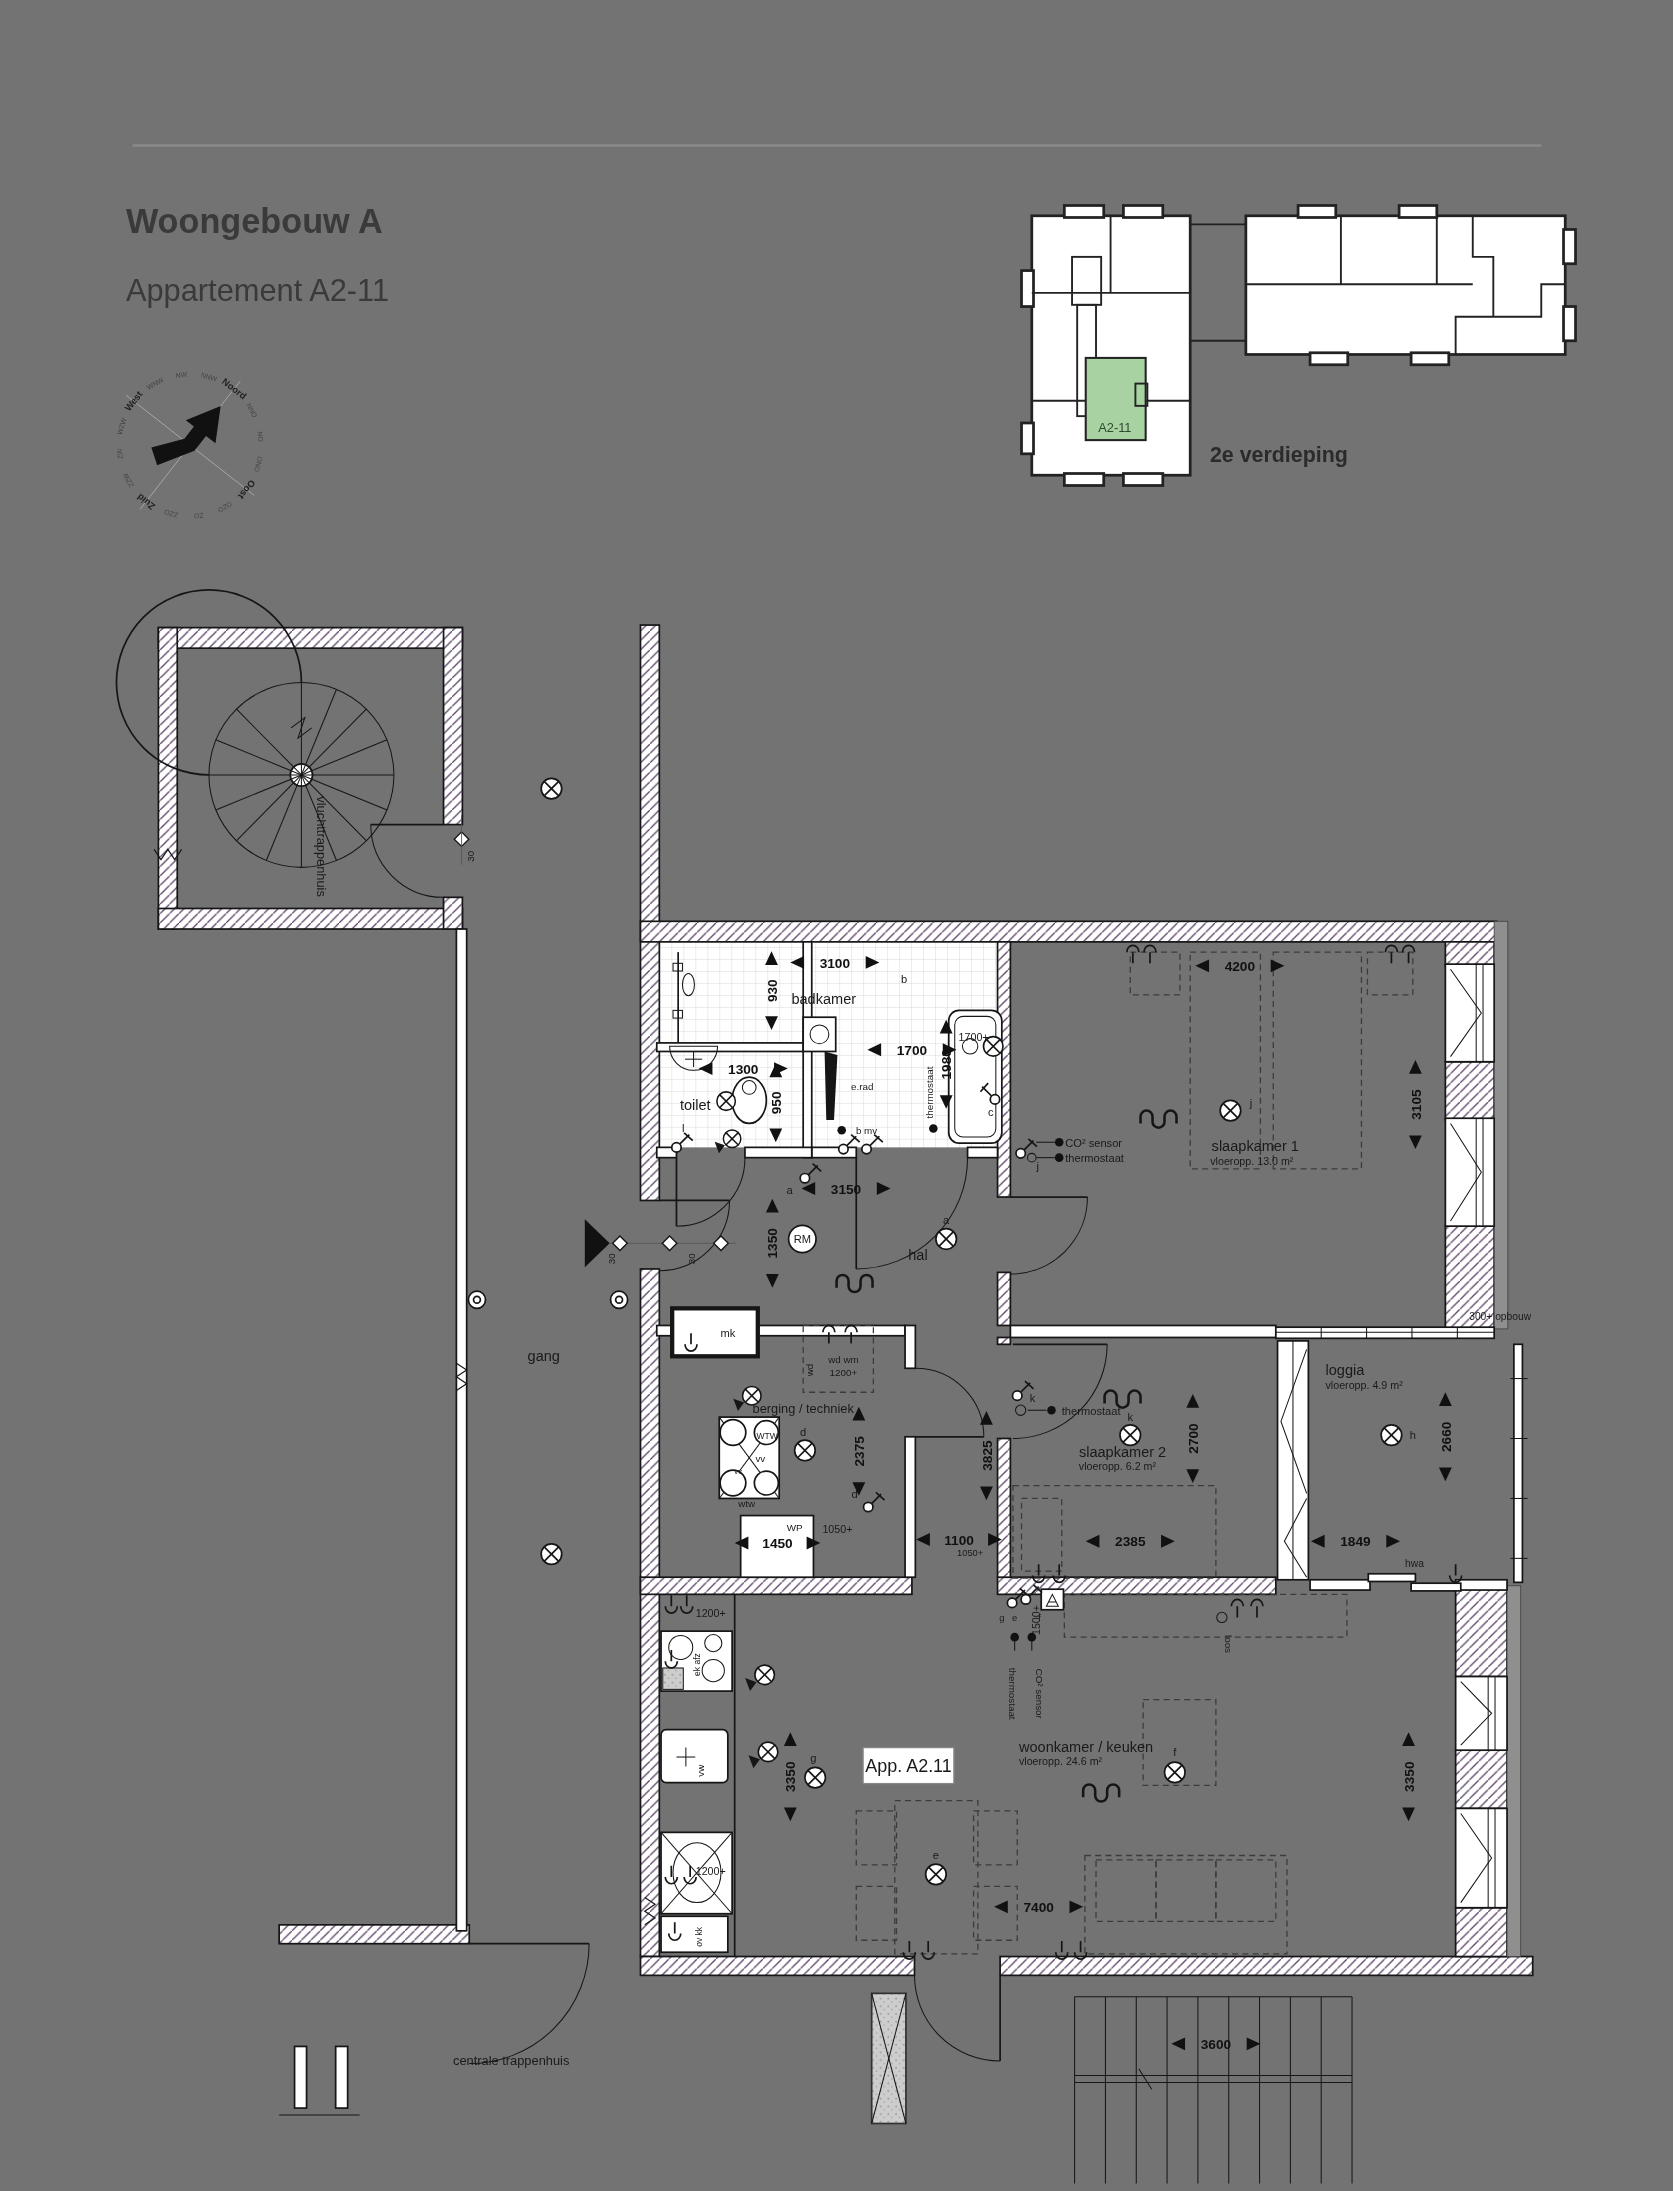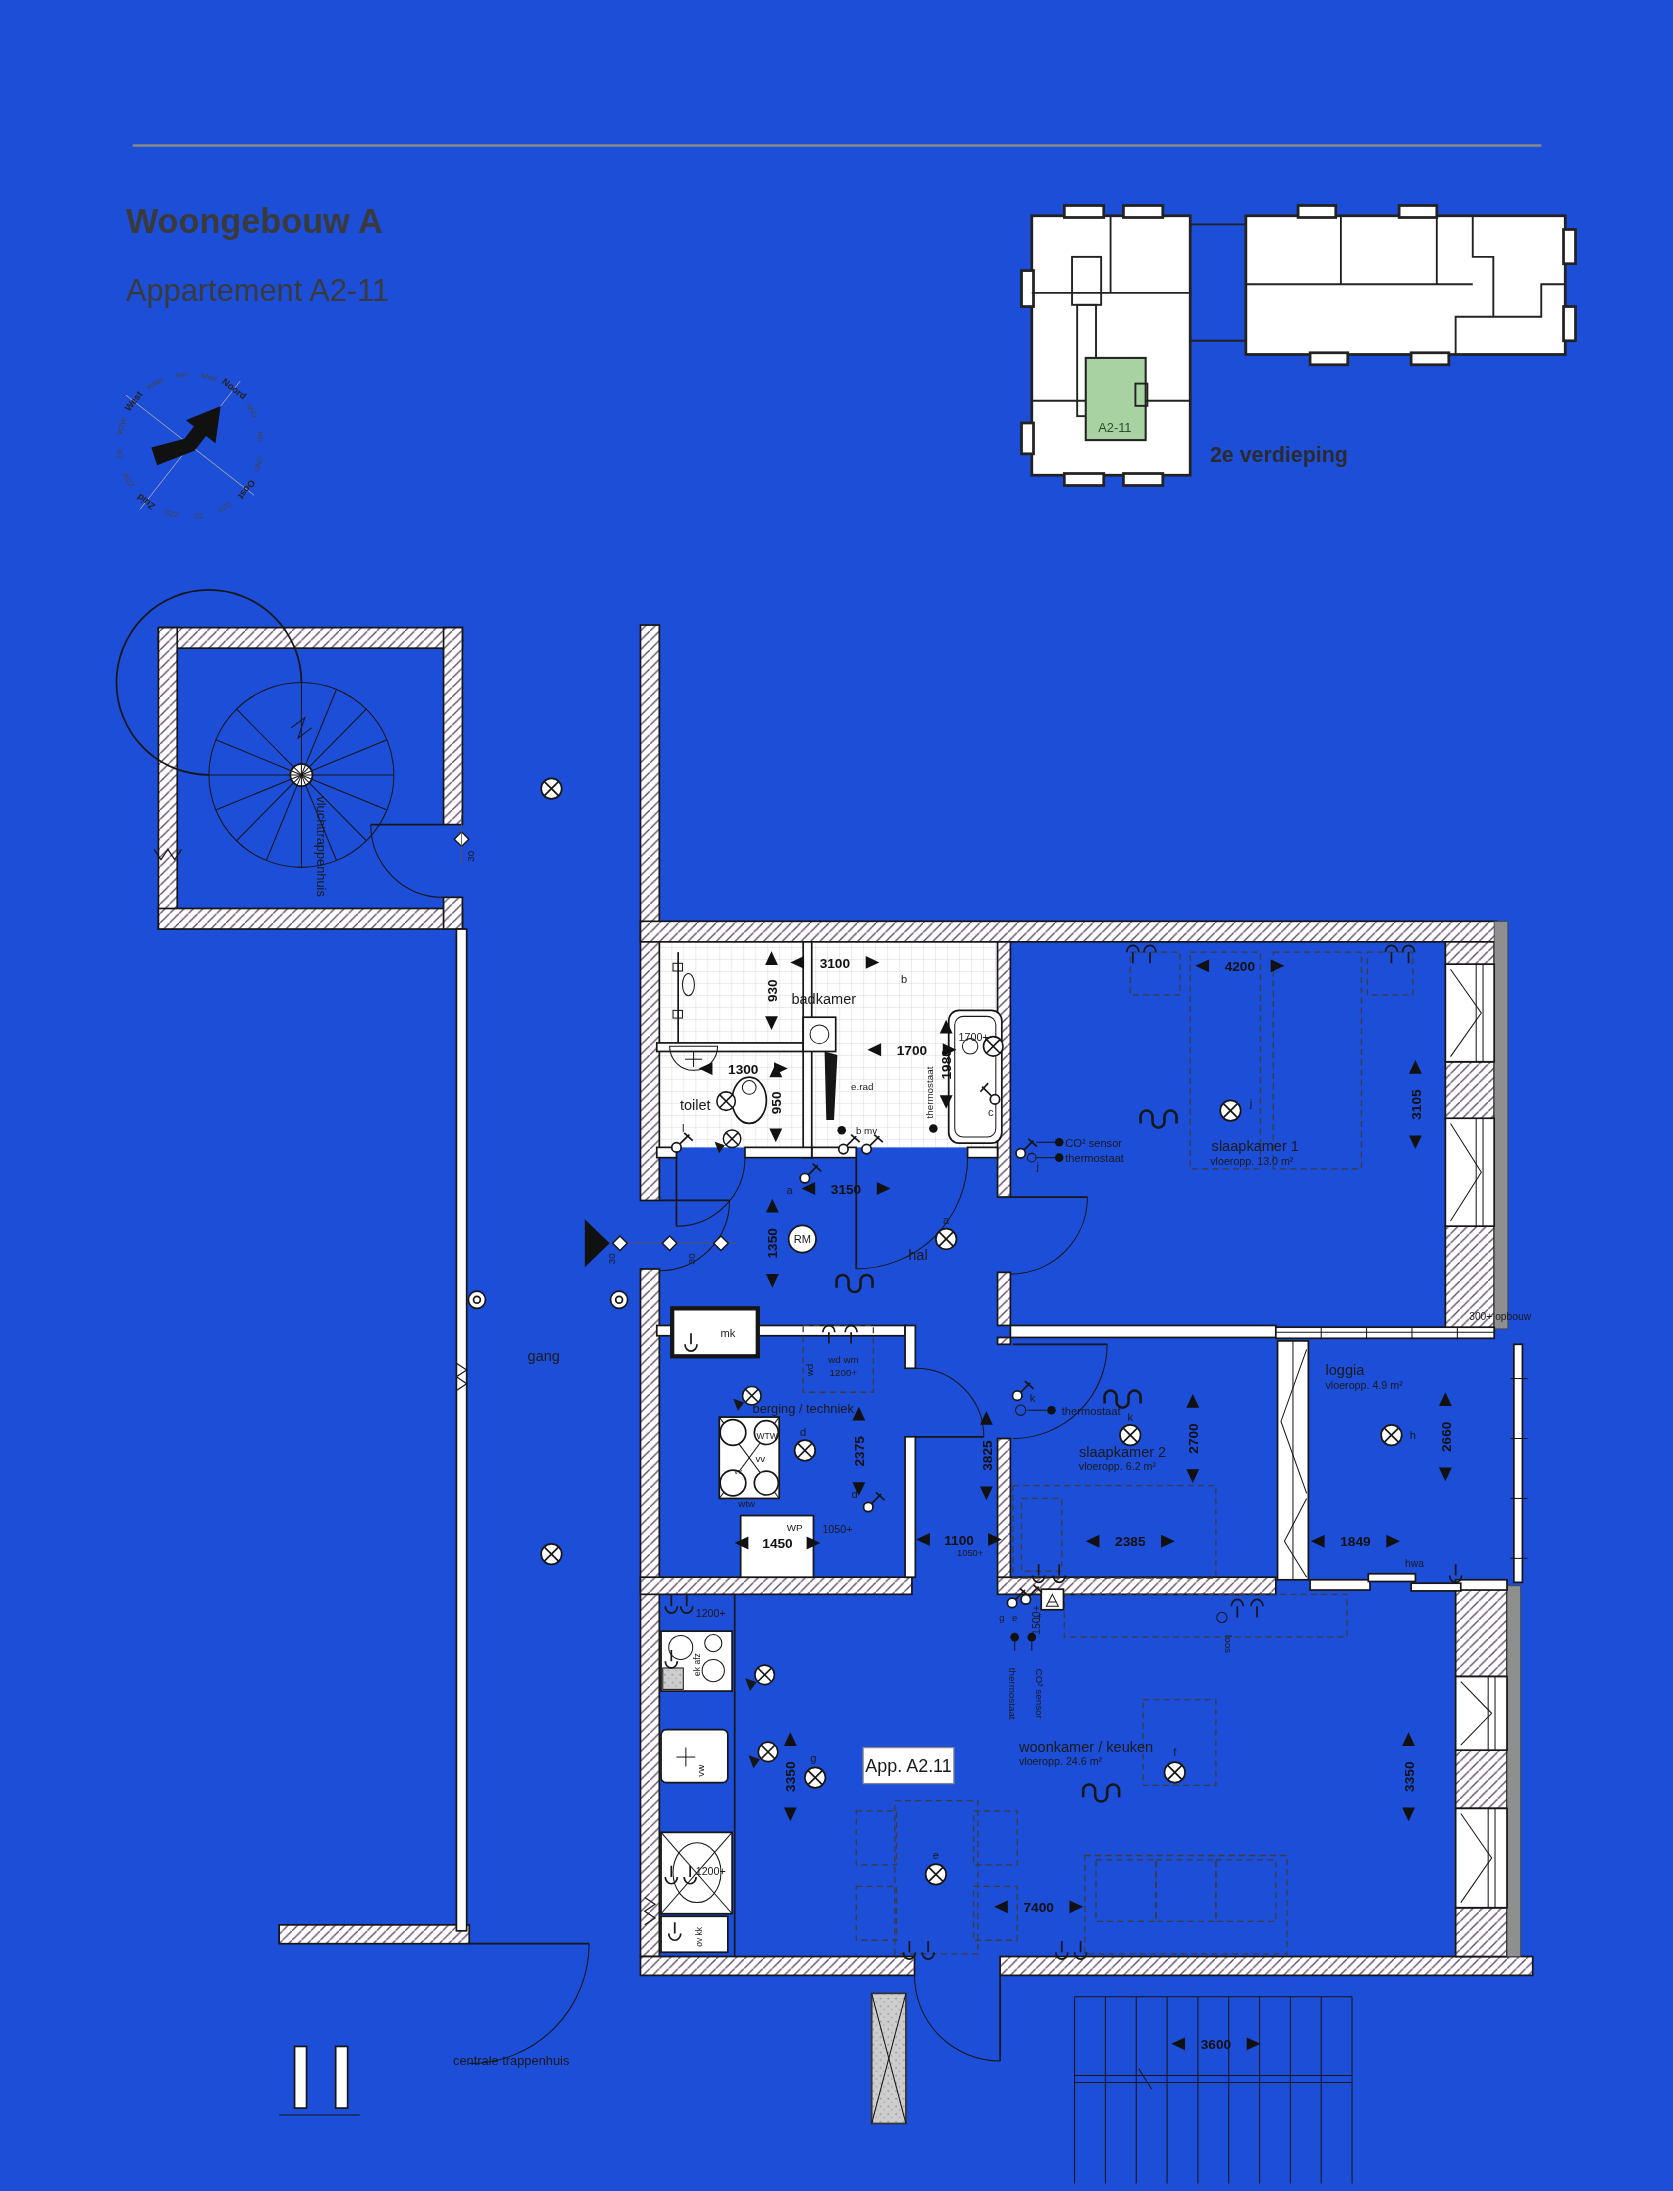--- a/index.html
+++ b/index.html
@@ -1,16 +1,16 @@
 <!DOCTYPE html>
 <html style="font-size:13.7px"><head>
 <meta charset="utf-8">
 <style>
   html,body{margin:0;padding:0;background:#fff;}
-  #page{position:relative;width:1674px;height:2192px;background:#1d4ed8;overflow:hidden;}
+  #page{position:relative;width:1674px;height:2192px;background:#737373;overflow:hidden;}
   svg{position:absolute;left:0;top:0;}
   text{font-family:"Liberation Sans",sans-serif;fill:#1a1a1a;}
   .title{font:700 40px "Liberation Sans",sans-serif;fill:#3a3a3a;}
   .subtitle{font:400 36px "Liberation Sans",sans-serif;fill:#3a3a3a;}
   .floorlbl{font:700 25px "Liberation Sans",sans-serif;fill:#2b2b2b;}
   .unitlbl{font:400 15px "Liberation Sans",sans-serif;fill:#2f4a2f;text-anchor:middle;}
   .cmain{font:700 11px "Liberation Sans",sans-serif;fill:#222;}
   .csub{font:400 8px "Liberation Sans",sans-serif;fill:#444;}
   .rl{font:400 17px "Liberation Sans",sans-serif;text-anchor:middle;}
   .ra{font:400 12.5px "Liberation Sans",sans-serif;text-anchor:middle;}

